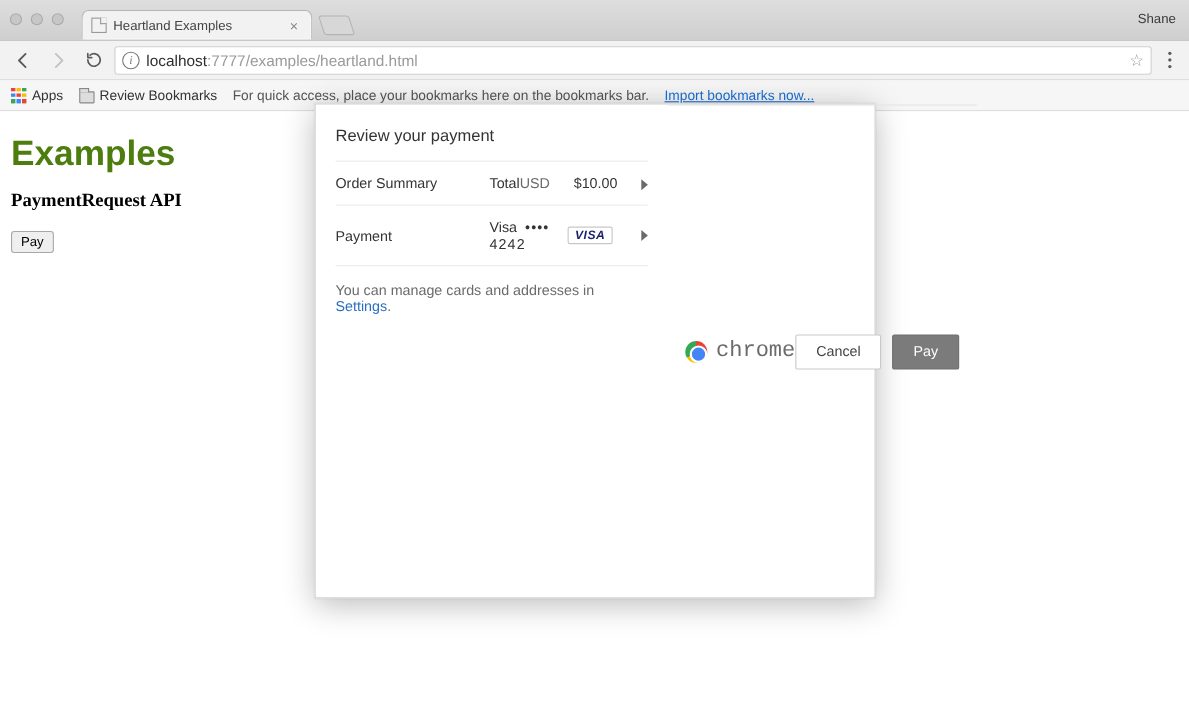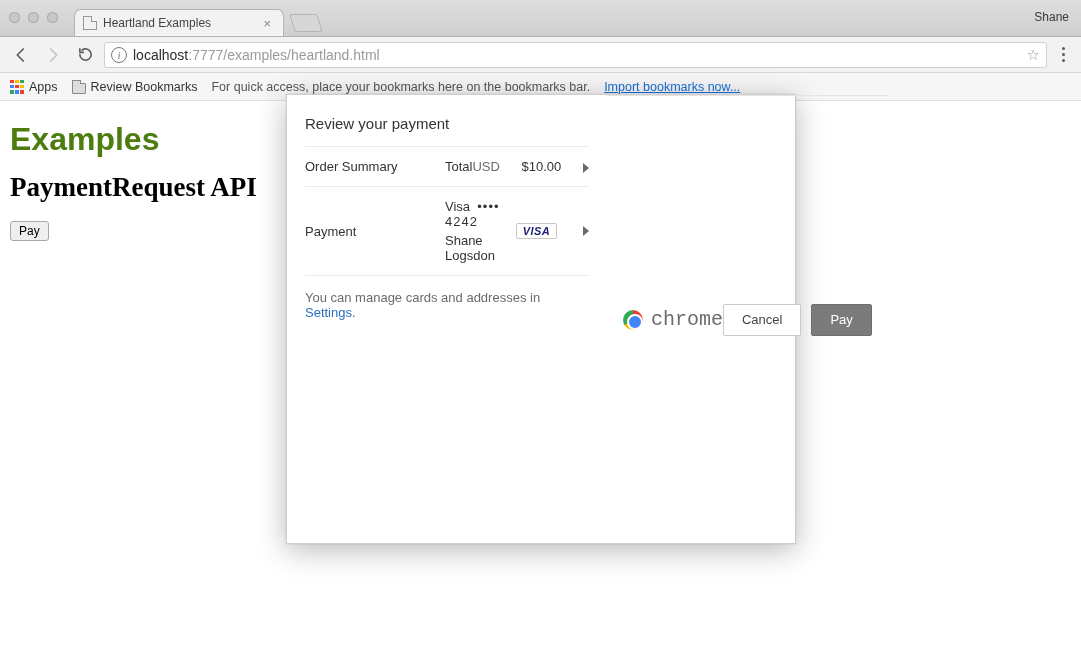--- a/index.html
+++ b/index.html
@@ -151,21 +151,21 @@
   .page h1 {
     font-family: Liberation Sans, sans-serif;
     font-weight: bold;
     font-size: 32px;
     margin: 8px 0 14px 0;
     color:#4d7c0f;
   }
   .page h2 {
     font-family: "Times New Roman", Times, serif;
     font-weight: bold;
-    font-size: 27px;
+    font-size: 17px;
     margin: 10px 0 18px 0;
     color:#000;
   }
   .pay-page-btn {
     font-size: 12px;
     padding: 2px 8px;
     background: #efefef;
     border: 1px solid #a8a8a8;
     border-radius: 3px;
   }
@@ -328,21 +328,20 @@
       </div>
     </div>
 
     <div class="sheet-row">
       <div class="row-label">Payment</div>
       <div class="row-mid">
         <div>
           <span>Visa</span>&nbsp;
           <span class="dots">•••• 4242</span>
         </div>
-        <div style="margin-top:4px;">Shane Logsdon</div>
       </div>
       <div class="row-right" style="align-self:center;">
         <span class="visa-badge">VISA</span>
         <span class="disclosure"></span>
       </div>
     </div>
 
     <div class="manage-line">
       <span>You can manage cards and addresses in </span><a href="#">Settings</a><span>.</span>
     </div>

